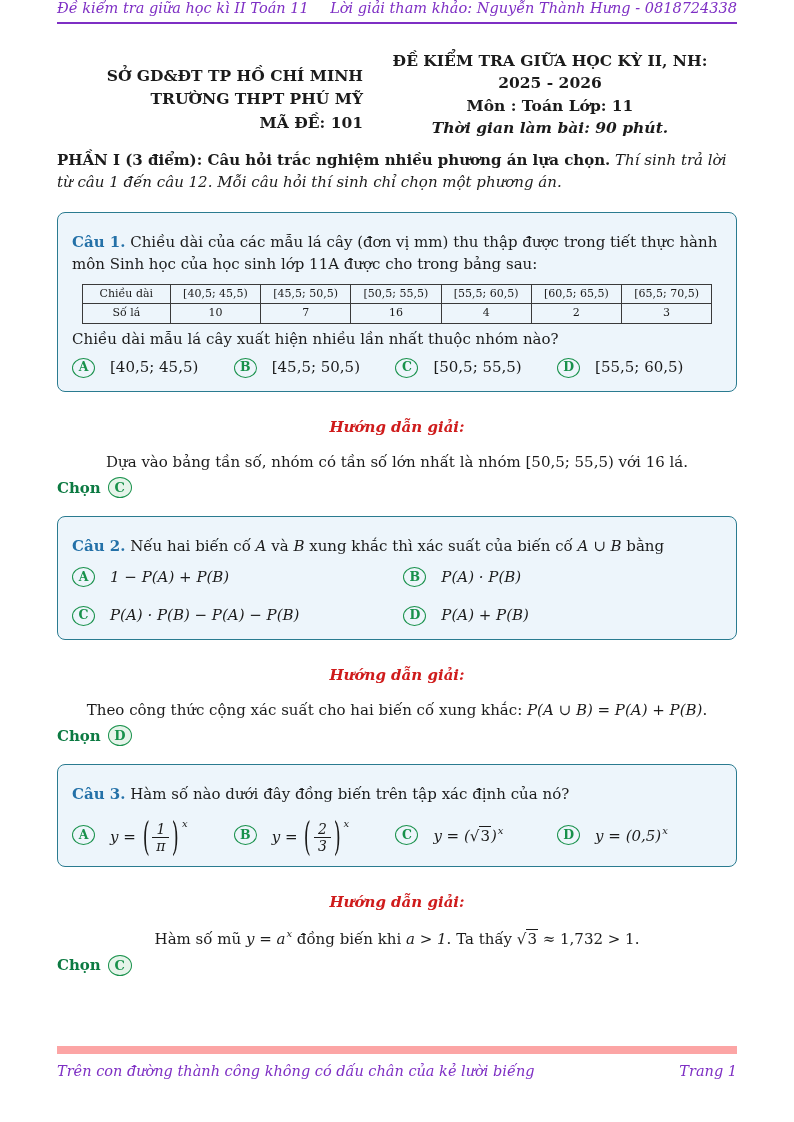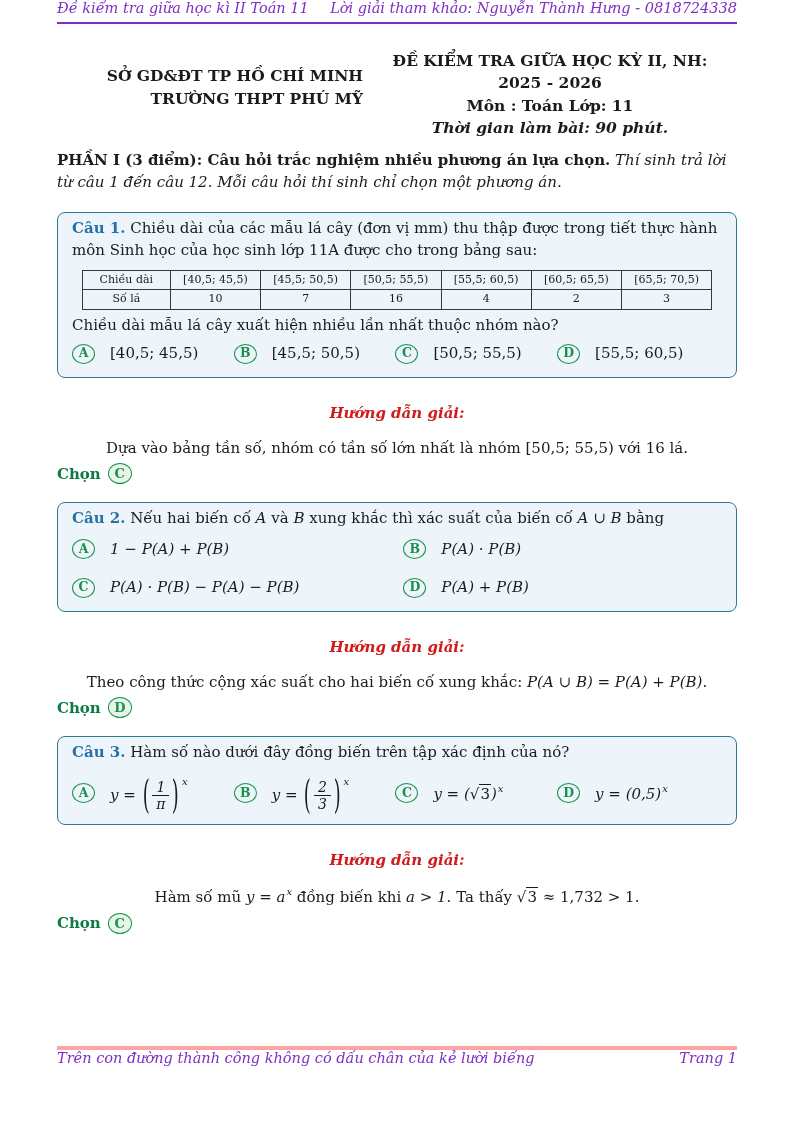--- a/index.html
+++ b/index.html
@@ -12,39 +12,39 @@
   .content { padding:0 57px; }
 
   
   .hdr {
     display:flex; justify-content:space-between; align-items:flex-end;
     padding-bottom:6px; border-bottom:2px solid #7e2fc4;
     color:#7e2fc4; font-style:italic; font-size:14.5px;
   }
   .footer {
     position:absolute; left:57px; right:57px; top:1046px;
-    border-top:4px solid #fca5a5; 
+    border-top:8px solid #fca5a5; padding-top:9px;
     display:flex; justify-content:space-between;
     color:#7e2fc4; font-style:italic; font-size:14.5px;
   }
 
   
   .title-block { display:flex; margin-top:26px; }
   .tb-left { width:45%; padding-left:30px; padding-top:14px; font-weight:bold; font-size:15.5px; line-height:1.5;text-align:right; }
   .tb-right { flex:1; text-align:center; font-weight:bold; font-size:15.5px; line-height:1.45; }
   .tb-right .ital { font-style:italic; }
 
   .part1 { margin-top:9px; line-height:1.5; }
   .part1 .b { font-weight:bold; }
   .part1 .i { font-style:italic; }
 
   
   .qbox {
     margin-top:18px; border:1.5px solid #2a7b90; border-radius:8px;
-    background:#edf5fb; padding:4px 14px 12px 14px; line-height:1.5;
+    background:#edf5fb; padding:18px 14px 12px 14px; line-height:1.5;
   }
   .qlabel { color:#2471a8; font-weight:bold; }
 
   
   .freq-table { border-collapse:collapse; margin:8px auto 4px auto; width:97%; font-size:11px; }
   .freq-table td { border:1px solid #3a3a3a; text-align:center; padding:1px 6px; background:#edf5fb; }
   .freq-table td:first-child { width:14%; }
 
   
   .opt-grid4 { display:grid; grid-template-columns:1fr 1fr 1fr 1.02fr; margin-top:6px; row-gap:12px; }
@@ -85,20 +85,21 @@
 
     <div class="hdr">
       <span>Đề kiểm tra giữa học kì II Toán 11</span>
       <span>Lời giải tham khảo: Nguyễn Thành Hưng - 0818724338</span>
     </div>
 
     <div class="title-block">
       <div class="tb-left">
         <div>SỞ GD&amp;ĐT TP HỒ CHÍ MINH</div>
         <div>TRƯỜNG THPT PHÚ MỸ</div>
+        <div>MÃ ĐỀ: 101</div>
       </div>
       <div class="tb-right">
         <div>ĐỀ KIỂM TRA GIỮA HỌC KỲ II, NH:</div>
         <div>2025 - 2026</div>
         <div>Môn : Toán Lớp: 11</div>
         <div class="ital">Thời gian làm bài: 90 phút.</div>
       </div>
     </div>
 
     <div class="part1">

